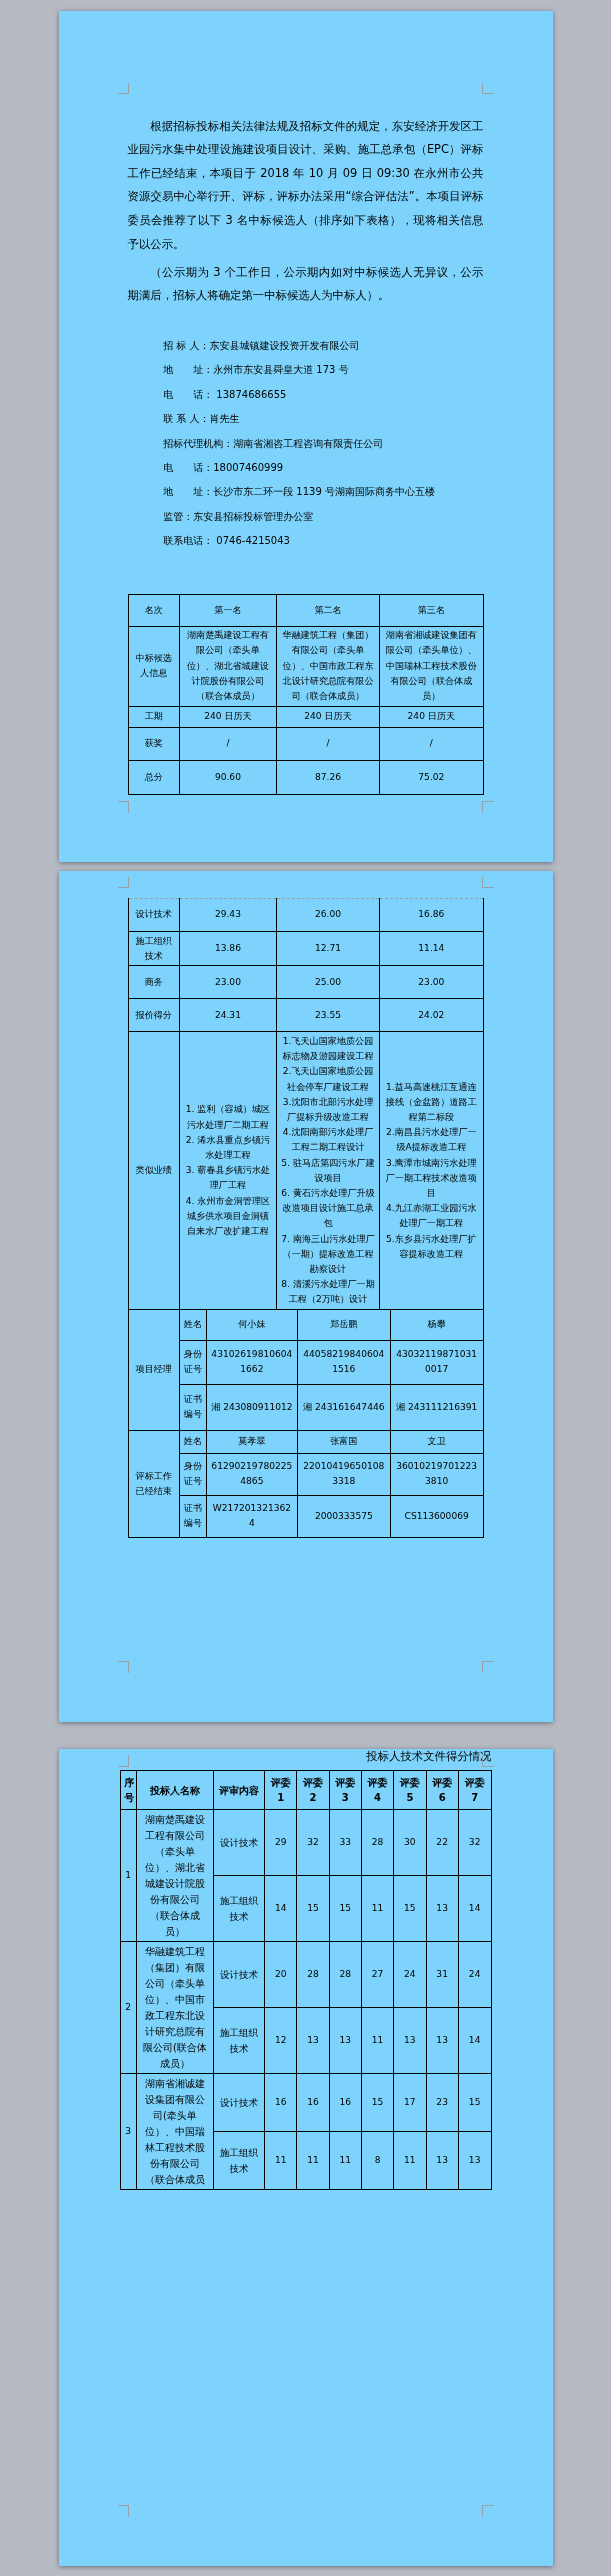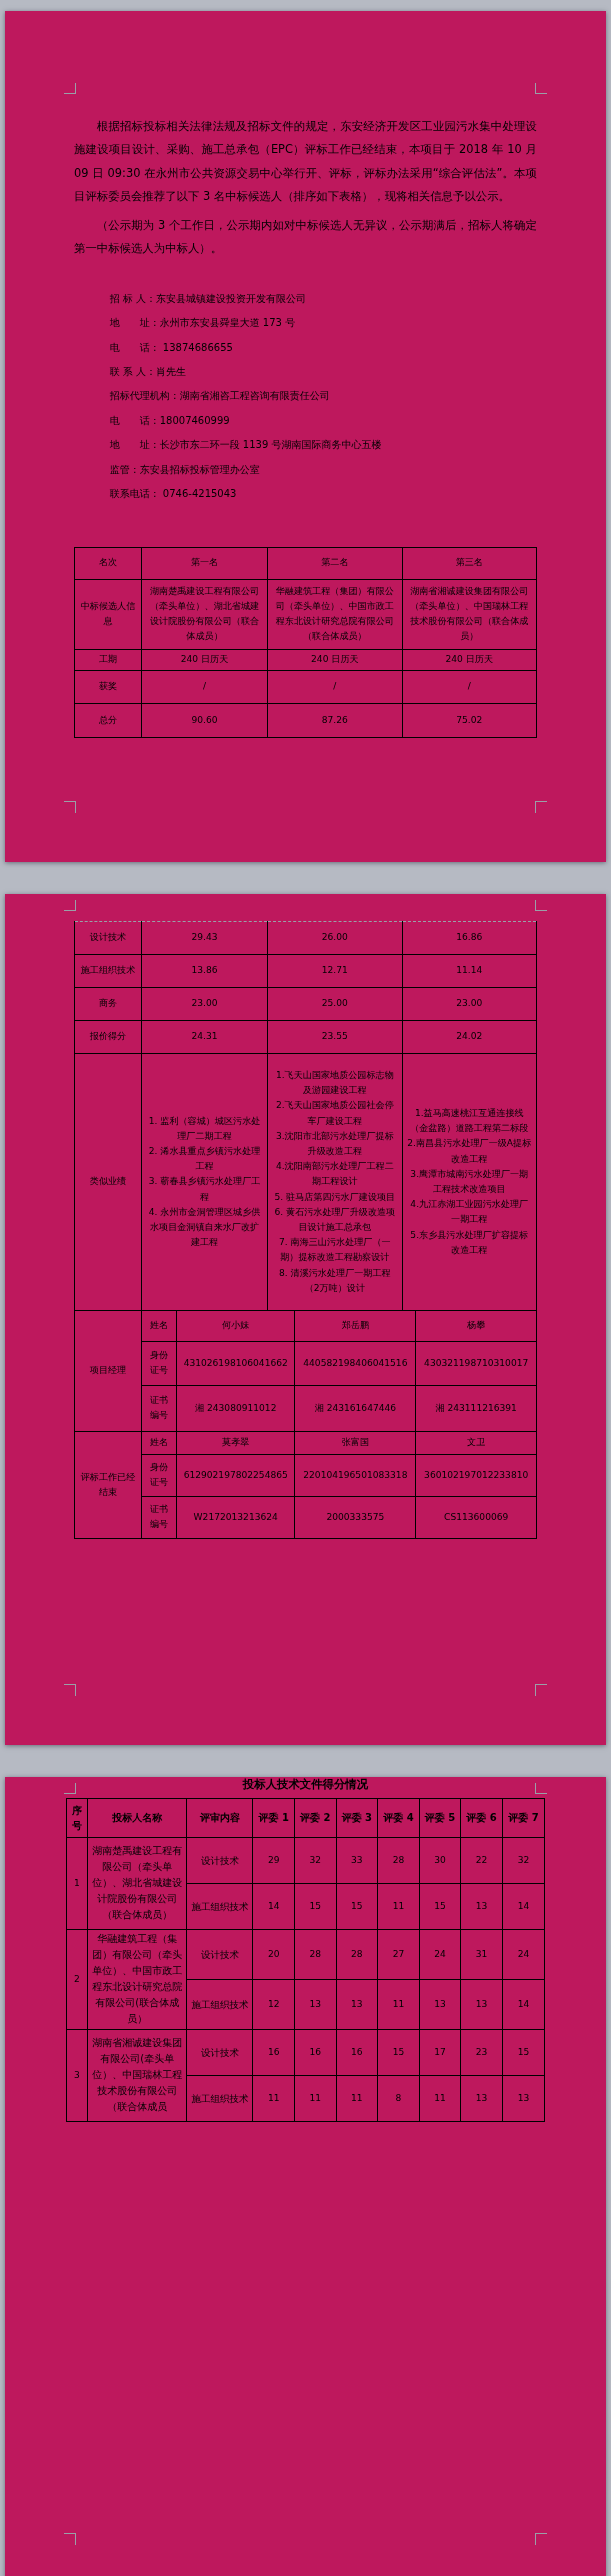--- a/index.html
+++ b/index.html
@@ -5,24 +5,24 @@
   html,body{margin:0;padding:0;}
   body{
     width:611px;height:2576px;
     background:#b6bac3;
     font-family:"DejaVu Sans","Liberation Sans",sans-serif;
     color:#000;
     overflow:hidden;
   }
   .viewport{padding-top:10.7px;}
   .page{
-    width:601px;margin:0 auto;background:#be185d;position:relative;
+    width:494px;margin:0 auto;background:#7dd3fc;position:relative;
     box-shadow:0 0.8px 4.6px rgba(40,45,60,.55);
   }
-  .page + .page{margin-top:32px;}
+  .page + .page{margin-top:9px;}
   .page1,.page2{height:851px;}
   .page3{height:817px;}
 
   
   .mark{position:absolute;width:10.7px;height:10.7px;pointer-events:none;}
   .mark.tl{left:59px;border-right:0.8px solid #9aa0a8;border-bottom:0.8px solid #9aa0a8;}
   .mark.tr{right:59px;border-left:0.8px solid #9aa0a8;border-bottom:0.8px solid #9aa0a8;}
   .mark.bl{left:59px;bottom:49px;border-right:0.8px solid #9aa0a8;border-top:0.8px solid #9aa0a8;}
   .mark.br{right:59px;bottom:49px;border-left:0.8px solid #9aa0a8;border-top:0.8px solid #9aa0a8;}
   .page1 .mark.tl,.page1 .mark.tr{top:72px;}
@@ -55,21 +55,21 @@
   .content2{padding:27.4px 69px 0;}
   .t2a tr:first-child td{border-top:0.8px dashed #9aa0a8;}
   .t2b{margin-top:-0.8px;}
   td.list{ text-align:left;vertical-align:middle;font-size:9.5px;line-height:17.5px;padding:4.6px 4.6px;}
   td.list .li{margin:0;}
   .perf td{height:253px;}
   td.num{font-size:9.1px;letter-spacing:0;}
 
   
   .content3{padding:0 61px;}
-  .p3title{margin:27.4px 0 6.1px;text-align:center;font-size:11.4px;font-weight:bold;}
+  .p3title{margin:27.4px 0 6.1px;text-align:right;font-size:11.4px;font-weight:normal;}
   .t3 td{font-size:9.1px;line-height:14.5px;padding:1.5px 2.3px;}
   .t3 td.head{font-size:10px;font-weight:bold;height:35px;}
   .t3 td.crit{font-size:9.5px;}
   .t3 td.bname{font-size:10px;line-height:16px;}
   .t3 tr.drow td{height:42px;}
 </style>
 </head>
 <body>
 
 <div class="viewport">

